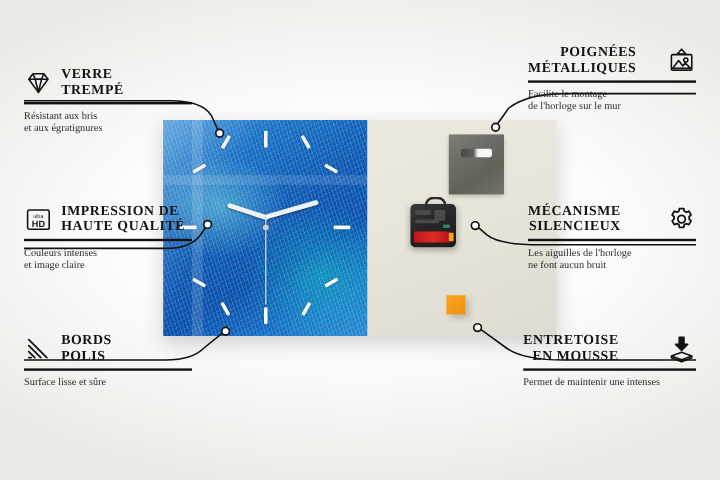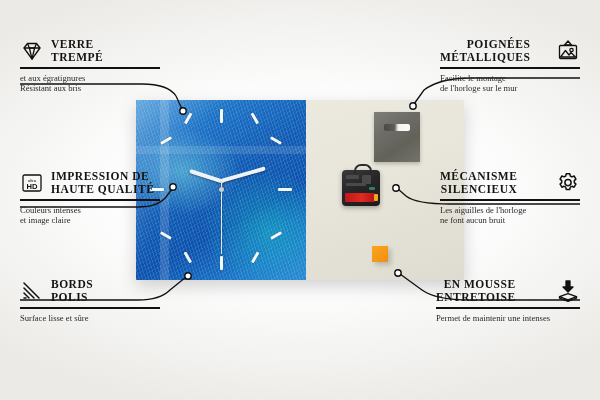--- a/index.html
+++ b/index.html
@@ -166,38 +166,38 @@
     <g fill="#ffffff" stroke="#111" stroke-width="1.4">
       <circle cx="183" cy="111" r="3.2"></circle>
       <circle cx="173" cy="187" r="3.2"></circle>
       <circle cx="188" cy="276" r="3.2"></circle>
       <circle cx="413" cy="106" r="3.2"></circle>
       <circle cx="396" cy="188" r="3.2"></circle>
       <circle cx="398" cy="273" r="3.2"></circle>
     </g>
   </svg>
 
-  <div class="callout left" style="left:20px;top:38px;width:140px;">
+  <div class="callout left" style="left:20px;top:56px;width:140px;">
     <div class="co-head">
       <svg class="ico" viewBox="0 0 24 24">
         <g fill="none" stroke="#111" stroke-width="1.3" stroke-linejoin="round">
           <path d="M4,9 L20,9 L12,20 Z"></path>
           <path d="M4,9 L7.5,4.5 L16.5,4.5 L20,9"></path>
           <path d="M7.5,4.5 L9.4,9 L12,20 L14.6,9 L16.5,4.5"></path>
           <path d="M9.4,9 L14.6,9"></path>
         </g>
       </svg>
       <div>
         <div class="co-title">VERRE</div>
         <div class="co-title">TREMPÉ</div>
       </div>
     </div>
     <div class="co-rule"></div>
+    <div class="co-sub">Résistant aux bris</div>
     <div class="co-sub">et aux égratignures</div>
-    <div class="co-sub">Résistant aux bris</div>
   </div>
 
   <div class="callout left" style="left:20px;top:170px;width:140px;">
     <div class="co-head">
       <svg class="ico" viewBox="0 0 24 24">
         <rect x="3" y="4" width="18" height="16" rx="1.5" fill="none" stroke="#111" stroke-width="1.3"></rect>
         <text x="12" y="11" font-family="Liberation Sans, sans-serif" font-size="4.4" text-anchor="middle" fill="#111">ultra</text>
         <text x="12" y="18" font-family="Liberation Sans, sans-serif" font-size="7.6" font-weight="bold" text-anchor="middle" fill="#111">HD</text>
       </svg>
       <div>
@@ -263,22 +263,22 @@
       </svg>
     </div>
     <div class="co-rule"></div>
     <div class="co-sub">Les aiguilles de l'horloge</div>
     <div class="co-sub">ne font aucun bruit</div>
   </div>
 
   <div class="callout right" style="left:436px;top:278px;width:144px;">
     <div class="co-head">
       <div>
+        <div class="co-title">ENTRETOISE</div>
         <div class="co-title">EN MOUSSE</div>
-        <div class="co-title">ENTRETOISE</div>
       </div>
       <svg class="ico" viewBox="0 0 24 24">
         <g fill="none" stroke="#111" stroke-width="1.3" stroke-linejoin="round">
           <path d="M10,2 h4 v6 h3 l-5,5 -5,-5 h3 Z" fill="#111"></path>
           <path d="M12,14.6 L3.5,17.6 L12,20.8 L20.5,17.6 Z"></path>
           <path d="M3.5,17.6 v1.6 L12,22.4 v-1.6"></path>
           <path d="M20.5,17.6 v1.6 L12,22.4"></path>
         </g>
       </svg>
     </div>

